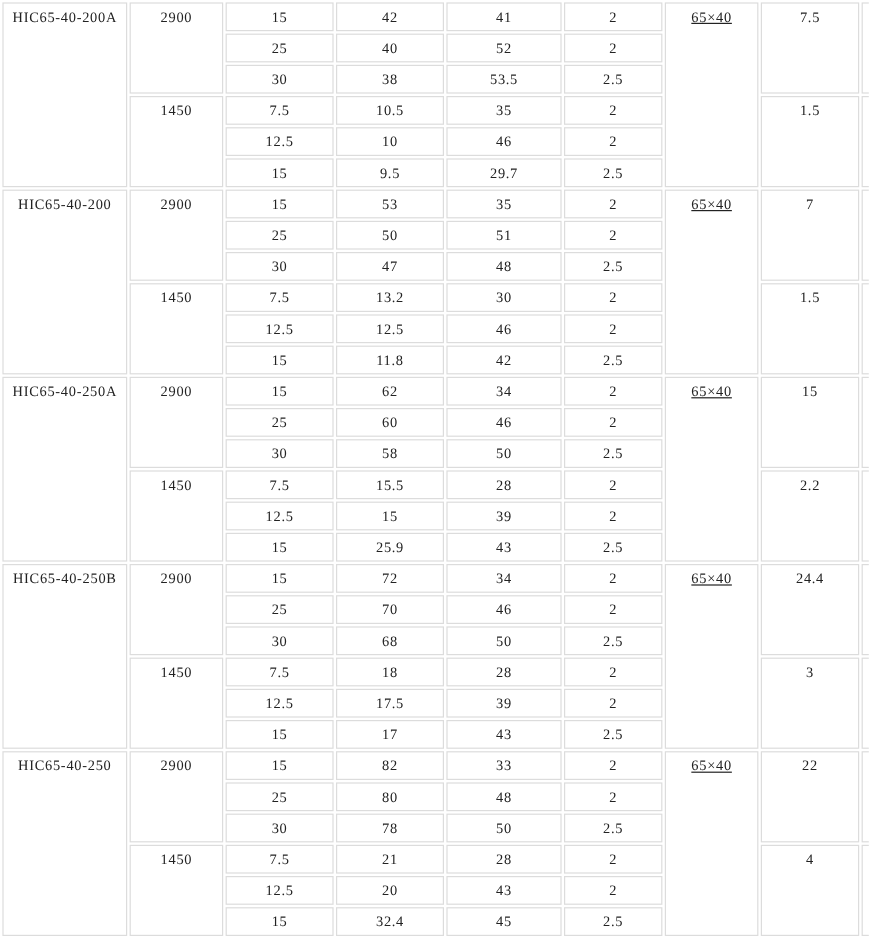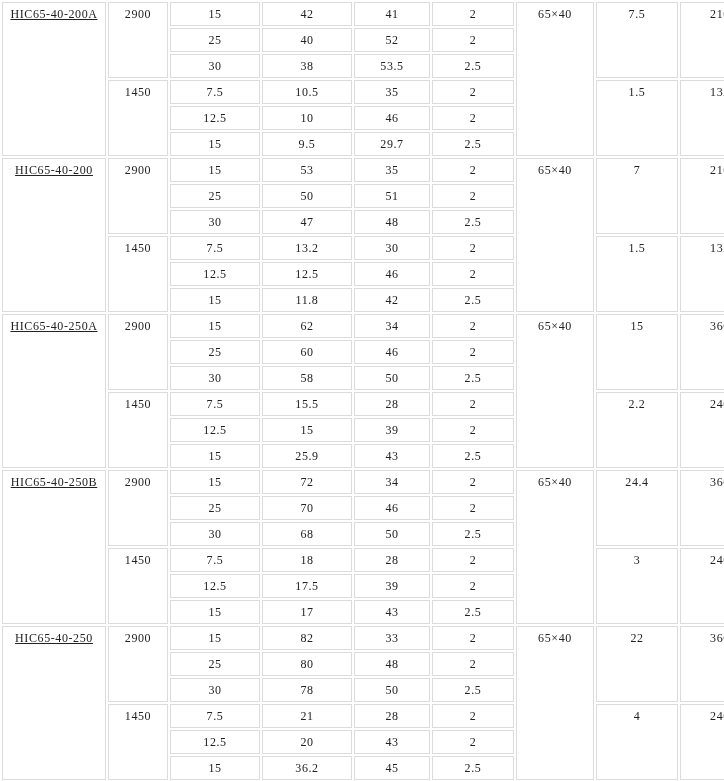--- a/index.html
+++ b/index.html
@@ -40,28 +40,27 @@
     border-color: #ffffff;
   }
   tr.grp-white td {
     background: #ffffff;
     border-color: #dcdcdc;
   }
   td.c-model {
     width: 104px;
     text-align: center;
     letter-spacing: 0.4px;
-    text-decoration: underline;
-  }
-  td.c-speed { width: 60px; }
+  }
+  td.c-speed { width: 78px; }
   td.c-flow  { width: 90px; }
   td.c-head  { width: 90px; }
-  td.c-eff   { width: 76px; }
+  td.c-eff   { width: 96px; }
   td.c-npsh  { width: 82px; }
-  td.c-size  { width: 78px; }
+  td.c-size  { width: 78px; text-decoration: underline; }
   td.c-power { width: 82px; }
   td.c-weight{ width: 80px; }
 </style>
 </head>
 <body>
 
 <table id="pump-table">
   <tbody>
       <tr class="grp-white">
         <td class="c-model" rowspan="6">HIC65-40-200A</td>
@@ -272,18 +271,18 @@
         <td class="c-weight" rowspan="3">240</td>
       </tr>
       <tr class="grp-white">
         <td class="c-flow">12.5</td>
         <td class="c-head">20</td>
         <td class="c-eff">43</td>
         <td class="c-npsh">2</td>
       </tr>
       <tr class="grp-white">
         <td class="c-flow">15</td>
-        <td class="c-head">36.2</td>
+        <td class="c-head">32.4</td>
         <td class="c-eff">45</td>
         <td class="c-npsh">2.5</td>
       </tr>
     </tbody>
 </table>
 
 </body></html>

